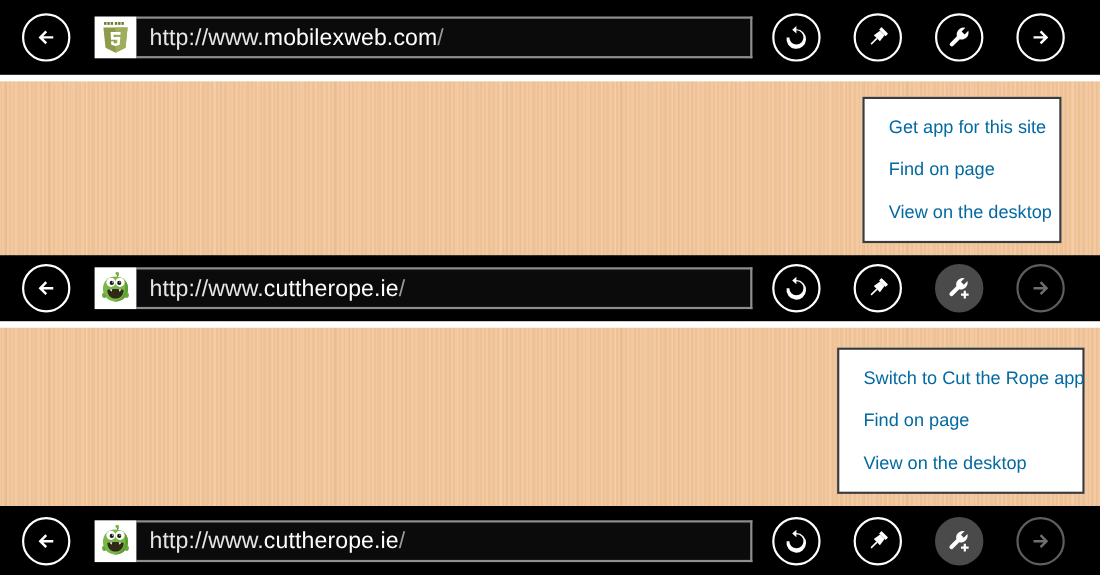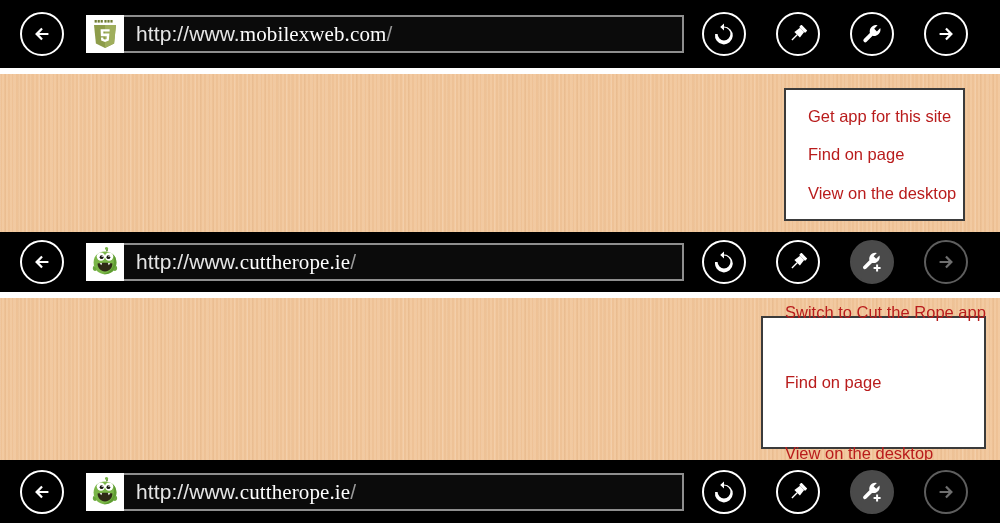--- a/index.html
+++ b/index.html
@@ -95,21 +95,21 @@
     padding-left: 12px;
     overflow: hidden;
     white-space: nowrap;
   }
   .url-text {
     font-size: 21px;
     letter-spacing: 0.1px;
     line-height: 1;
   }
   .url-scheme { color: #e5e5e5; }
-  .url-host   { color: #fdfdfd; font-family: Liberation Serif, serif; }
+  .url-host   { color: #fdfdfd; }
   .url-path   { color: #9a9a9a; }
 
   .tool-group {
     display: flex;
     align-items: center;
     gap: 30px;
     margin-right: 32px;
     flex: 0 0 auto;
   }
 
@@ -150,25 +150,24 @@
   }
   .menu-1 {
     left: 784px; top: 88px;
     width: 181px; height: 133px;
     padding: 0 0 0 22px;
   }
   .menu-2 {
     left: 761px; top: 316px;
     width: 225px; height: 133px;
     padding: 0 0 0 22px;
-    gap: 32px;
   }
   .menu-item {
     font-size: 16.5px;
-    color: #b91c1c;
+    color: #0369a1;
     line-height: 1;
     padding: 11px 0;
     white-space: nowrap;
   }
 
   .sr {
     position: absolute;
     width: 1px; height: 1px;
     overflow: hidden;
     clip: rect(0 0 0 0);

